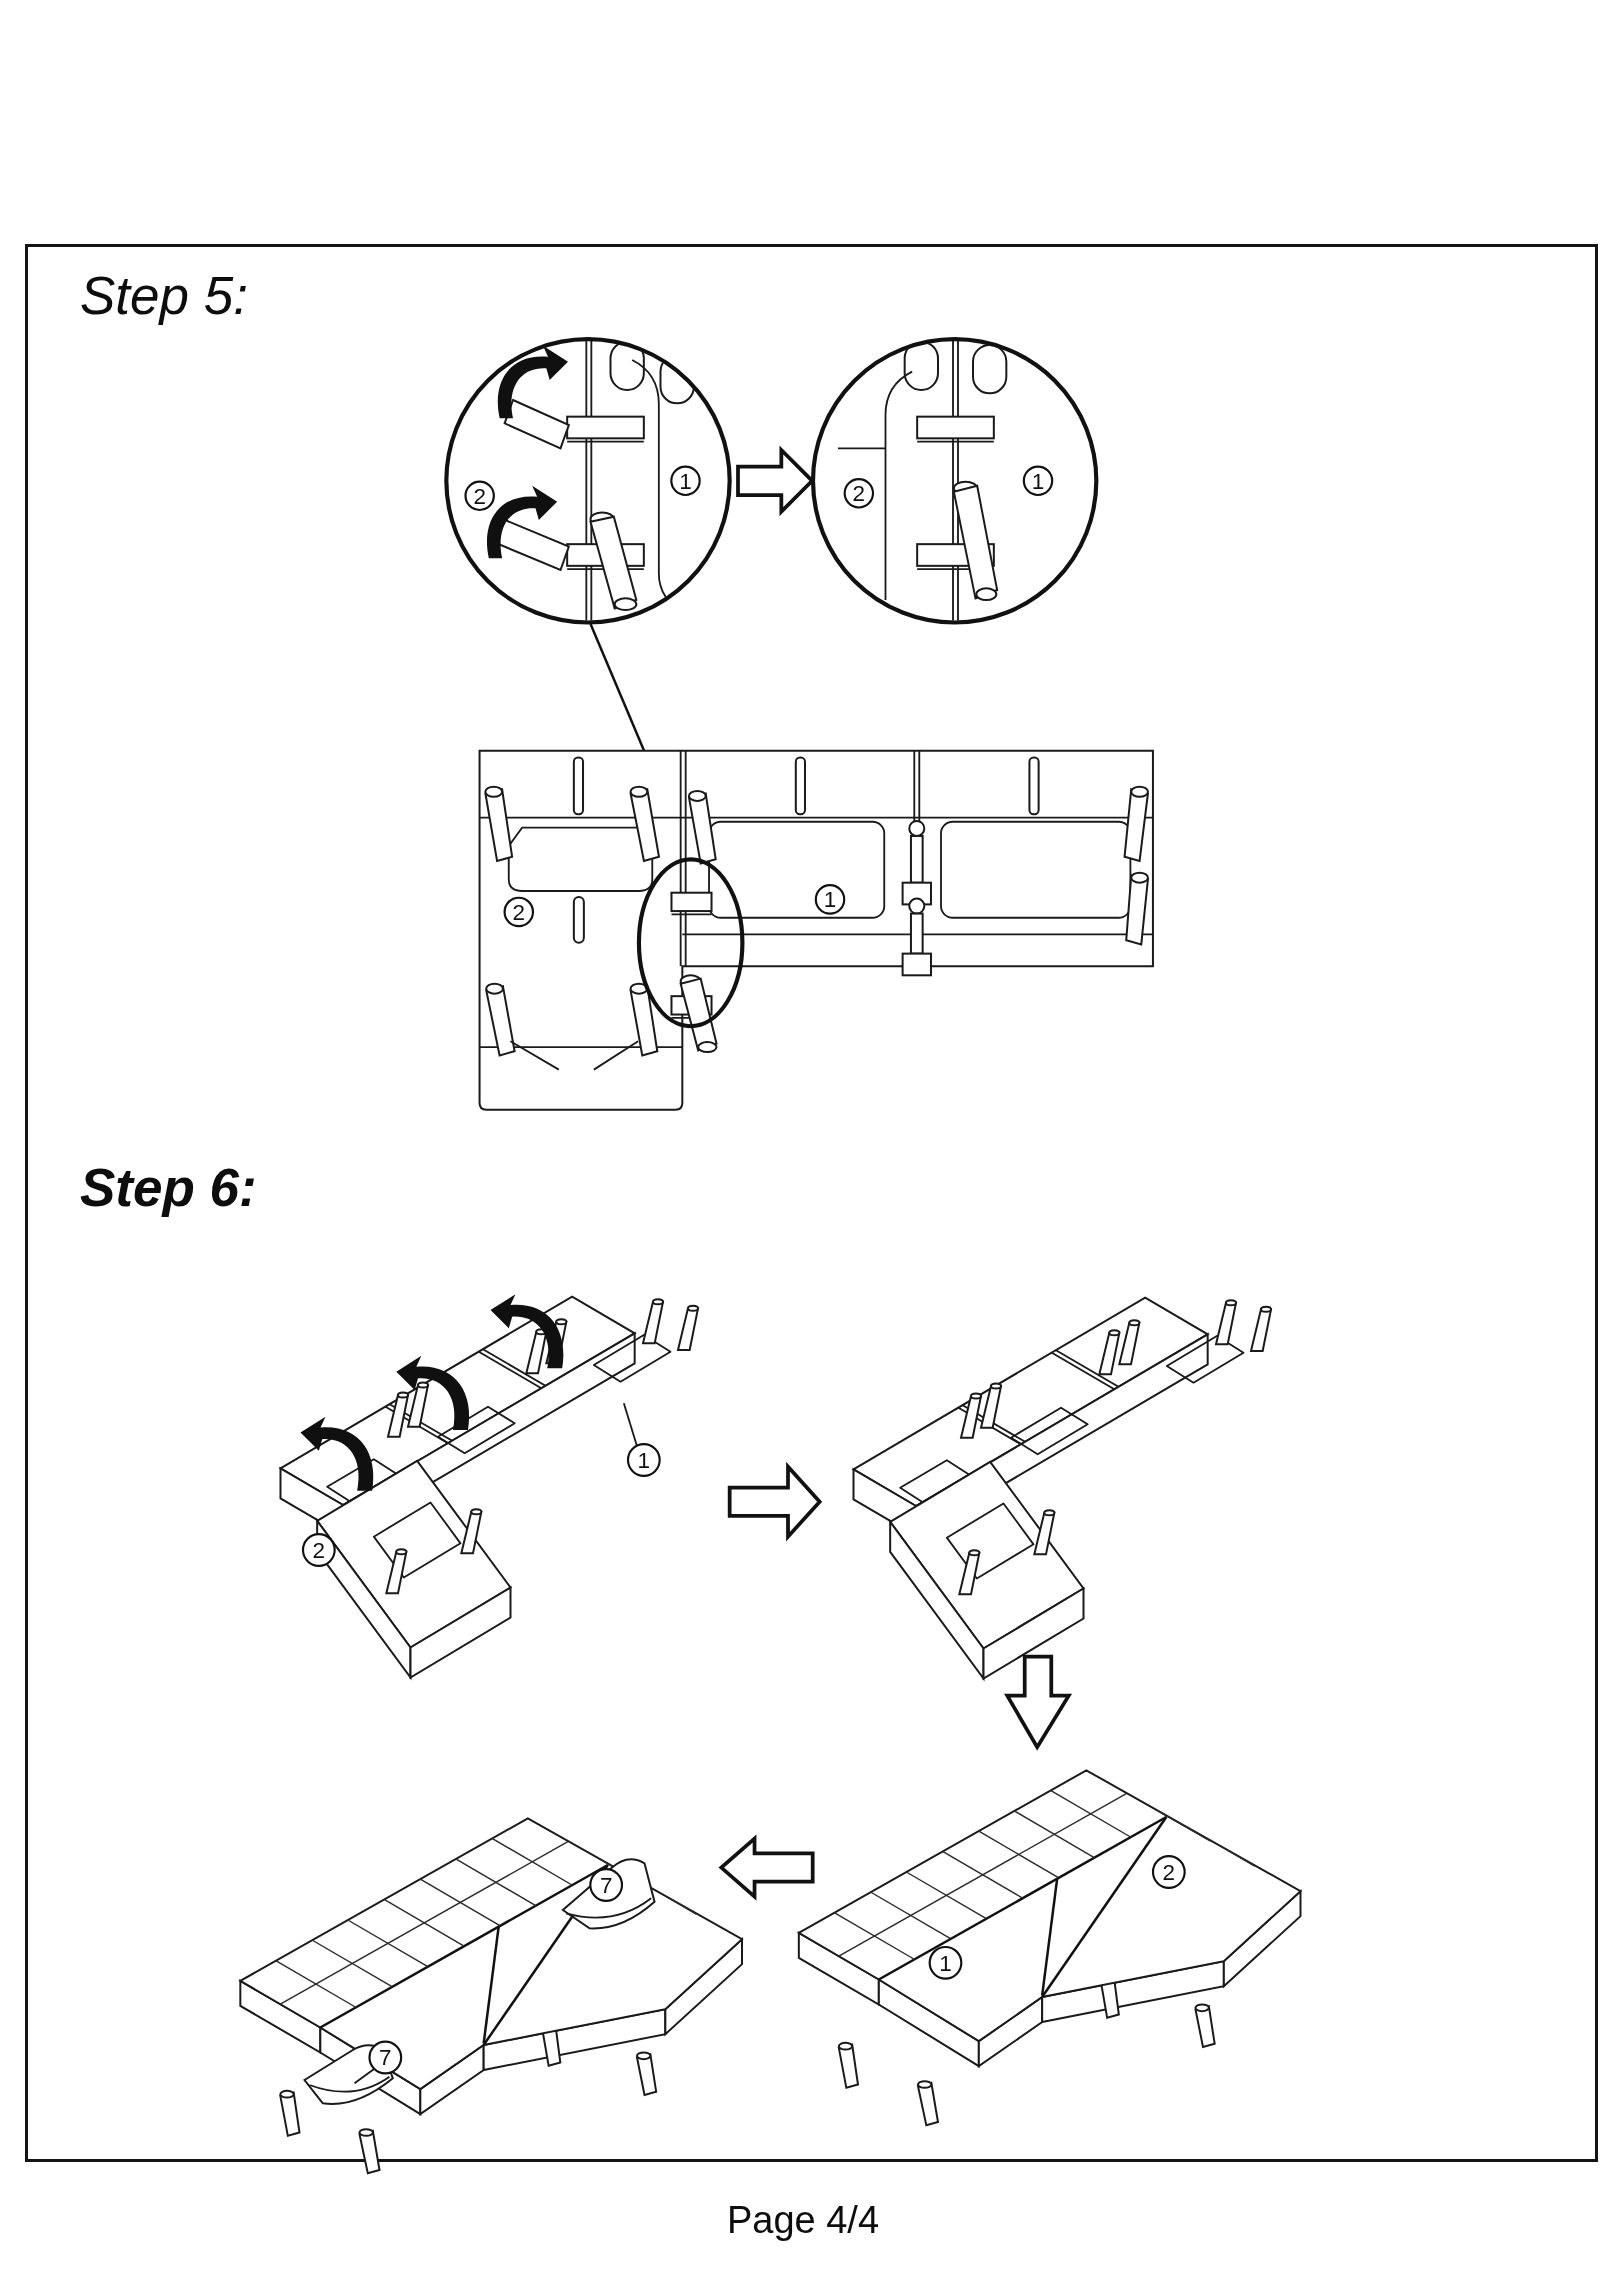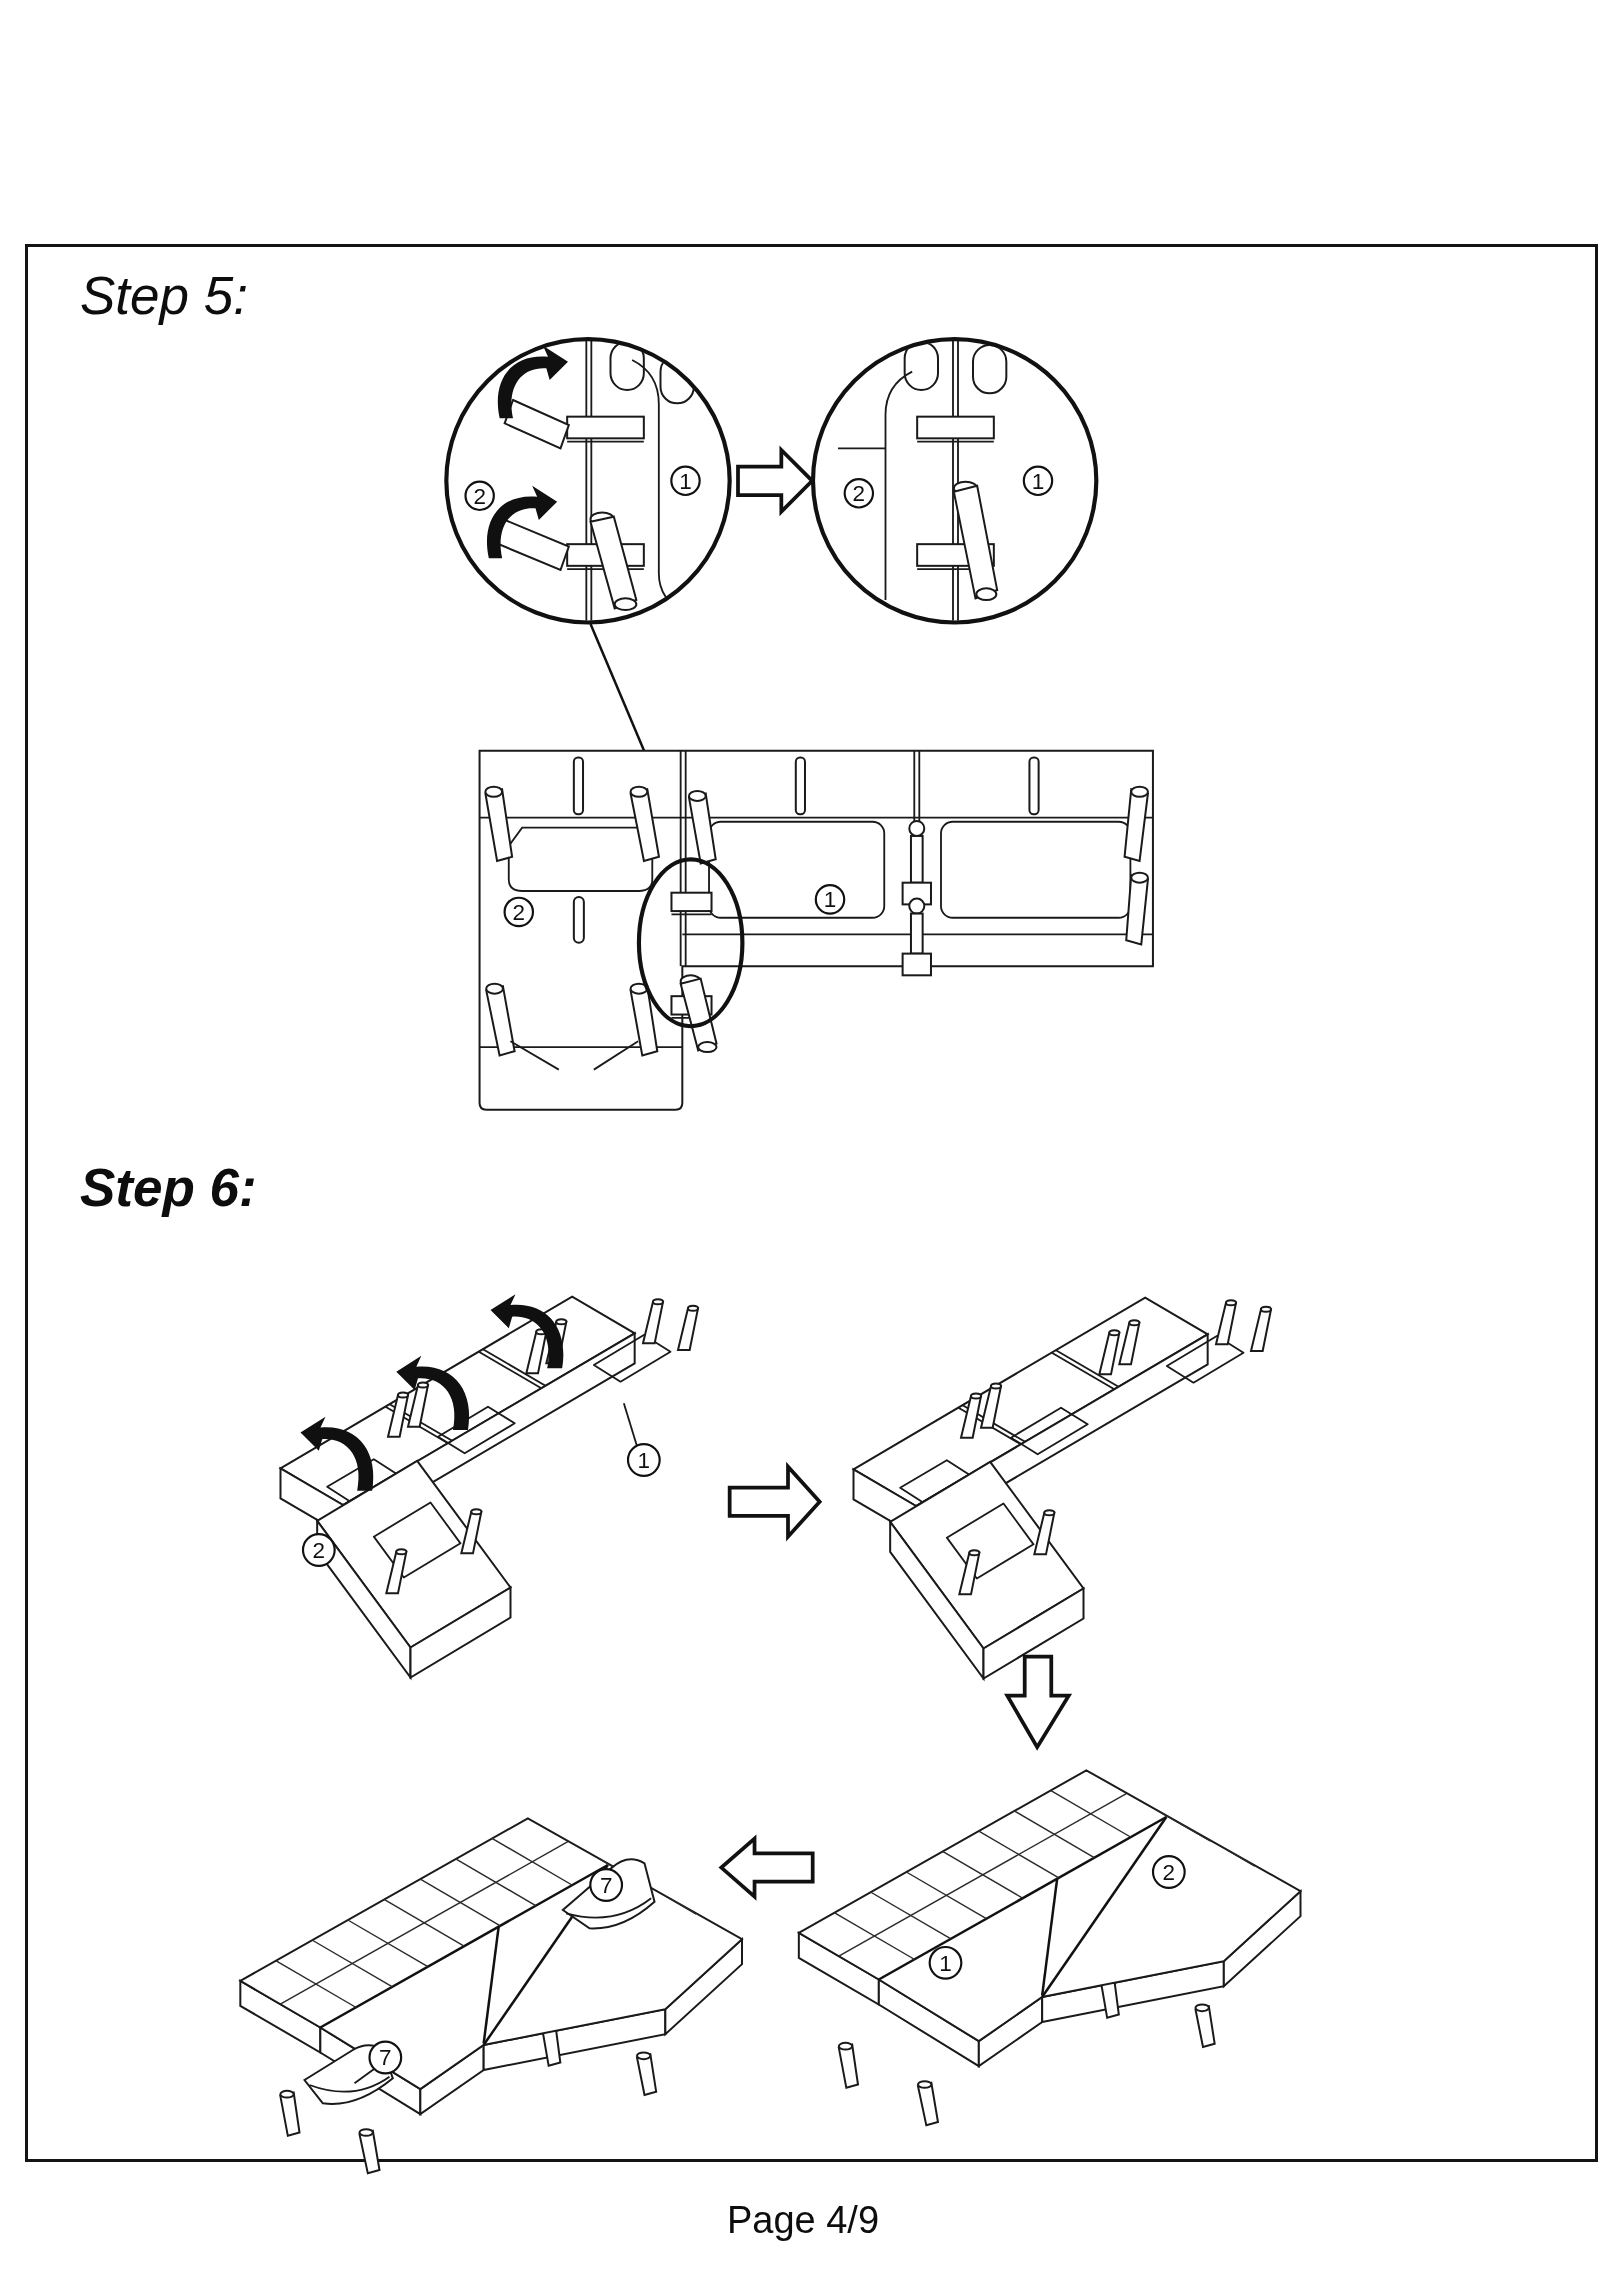--- a/index.html
+++ b/index.html
@@ -355,15 +355,15 @@
     </g>
     <g>
       <path class="lnw" d="M90,342 L148,306 Q166,295 184,305 L196,340 Q152,376 112,370 Z"></path>
       <path class="ln" d="M96,348 Q150,368 192,338"></path>
       <line class="ln" x1="176" y1="327" x2="150" y2="346"></line>
       <circle class="callout-circle" cx="187" cy="315" r="19"></circle>
       <text class="callout-text" x="187" y="315" dy="0.35em">7</text>
     </g>
   </svg>
 
-  <div class="footer">Page 4/9</div>
+  <div class="footer">Page 4/4</div>
 </div>
 
 
 </body></html>

